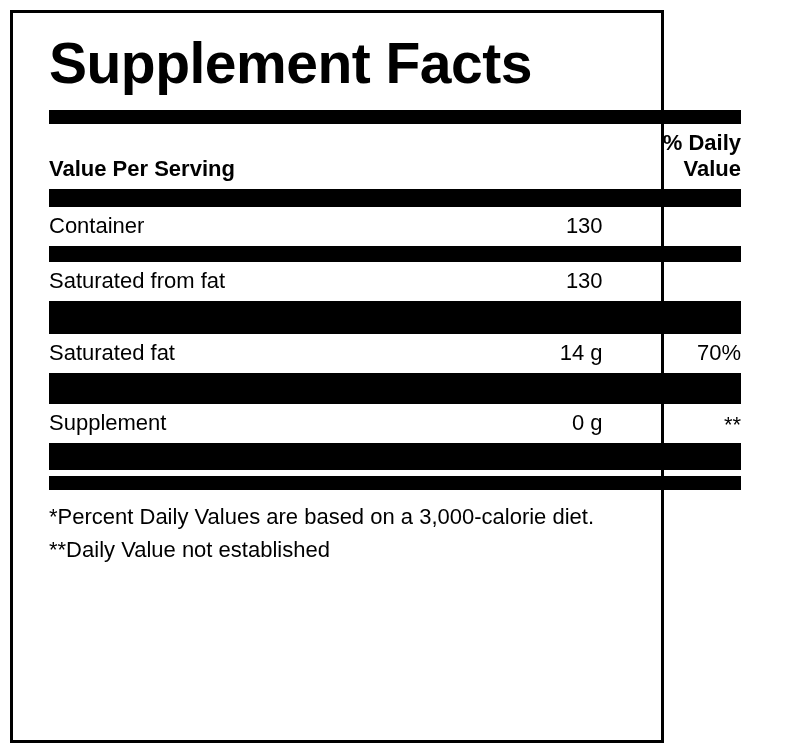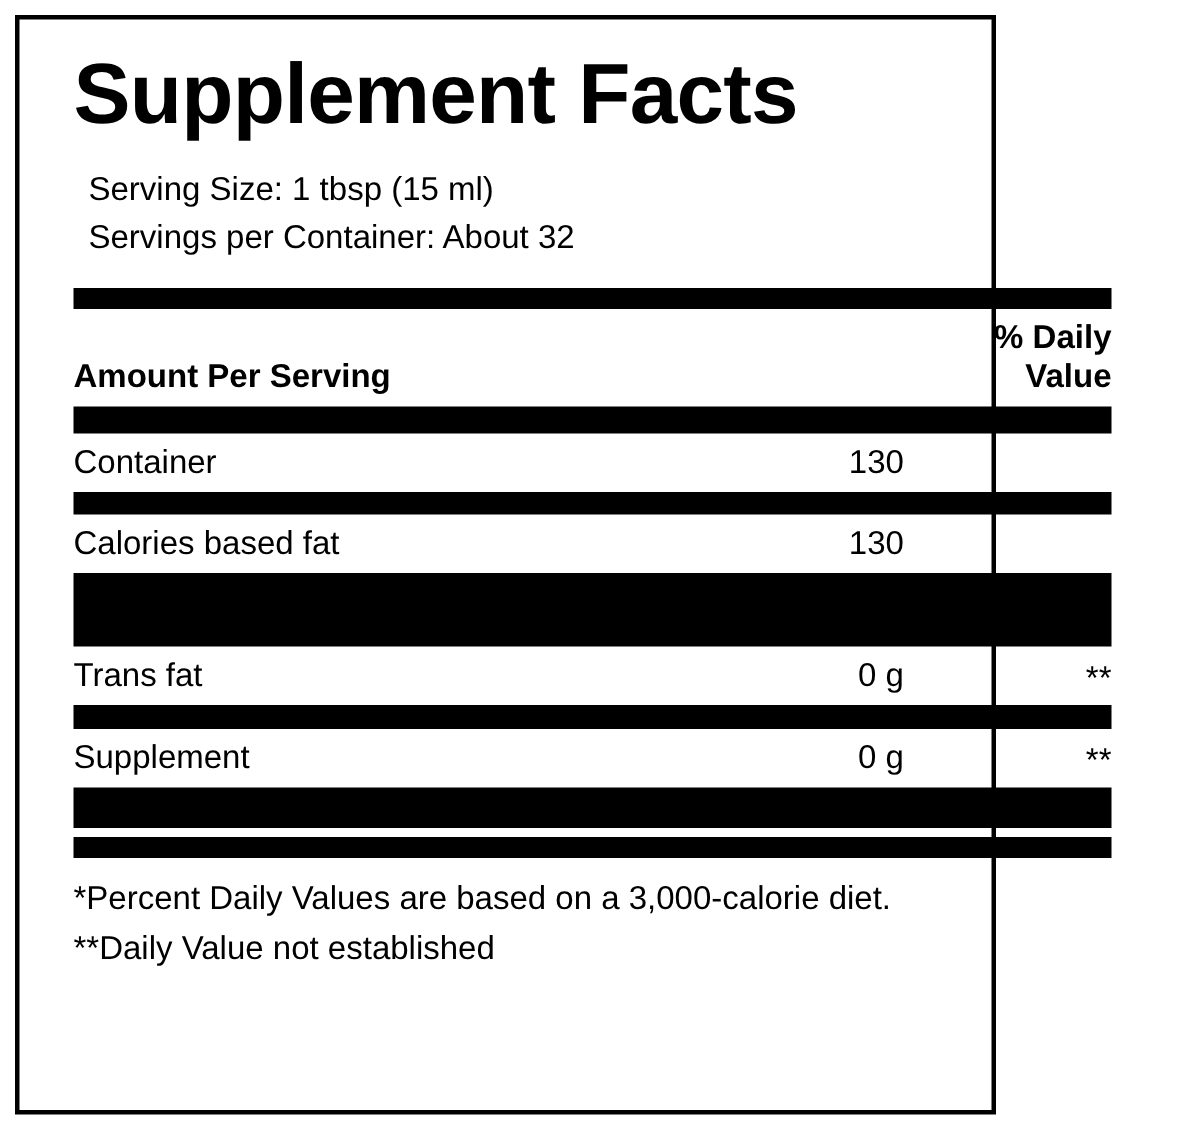--- a/index.html
+++ b/index.html
@@ -107,74 +107,70 @@
   }
 </style>
 </head>
 <body>
 
 <div class="panel">
   <div class="inner">
 
     <div class="title">Supplement Facts</div>
 
-    <div class="serving-lines">
-      <div>Serving Size: 1 tbsp (15 ml)</div>
-      <div>Servings per Container: About 32</div>
-    </div>
 
     <div class="rule-thick"></div>
 
     <table class="facts">
       <tbody>
         <tr class="hdr">
-          <td class="col-name">Amount Per Serving</td>
+          <td class="col-name">Value Per Serving</td>
           <td class="col-amt"></td>
           <td class="col-dv">% Daily Value</td>
         </tr>
 
         <tr class="sep-med">
             <td colspan="3"></td>
           </tr>
 
         <tr>
           <td class="col-name">Container</td>
           <td class="col-amt">130</td>
           <td class="col-dv"></td>
         </tr>
 
         <tr class="sep-thin">
             <td colspan="3"></td>
           </tr>
 
         <tr>
-          <td class="col-name indent1">Calories based fat</td>
+          <td class="col-name indent1">Saturated from fat</td>
           <td class="col-amt">130</td>
           <td class="col-dv"></td>
         </tr>
 
         <tr class="sep-med">
             <td colspan="3"></td>
           </tr>
 
 
         <tr class="sep-thin">
             <td colspan="3"></td>
           </tr>
 
+        <tr>
+          <td class="col-name indent1">Saturated fat</td>
+          <td class="col-amt">14 g</td>
+          <td class="col-dv">70%</td>
+        </tr>
 
         <tr class="sep-thin">
             <td colspan="3"></td>
           </tr>
 
-        <tr>
-          <td class="col-name indent1">Trans fat</td>
-          <td class="col-amt">0 g</td>
-          <td class="col-dv dagger">**</td>
-        </tr>
 
         <tr class="sep-thin">
             <td colspan="3"></td>
           </tr>
 
         <tr>
           <td class="col-name">Supplement</td>
           <td class="col-amt">0 g</td>
           <td class="col-dv dagger">**</td>
         </tr>

